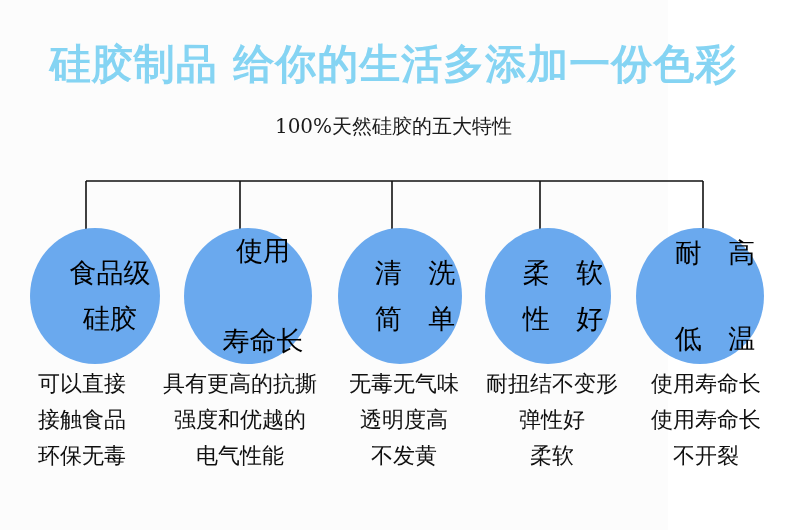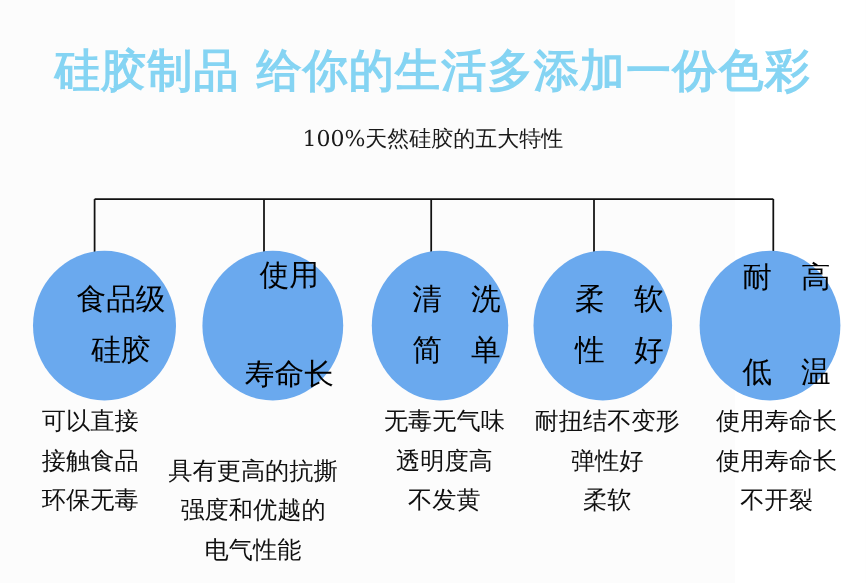--- a/index.html
+++ b/index.html
@@ -136,21 +136,21 @@
     text-align: center;
     font-family: "DejaVu Serif", "Liberation Serif", serif;
     font-size: 22px;
     line-height: 36px;
     color: #101010;
     white-space: nowrap;
   }
   .caption .ln { display: block; }
 
   .caption-0 { left: 8px;   width: 148px; }
-  .caption-1 { left: 140px; width: 180px; margin-top: 45px; }
+  .caption-1 { left: 150px; width: 180px; }
   .caption-2 { left: 330px; width: 148px; }
   .caption-3 { left: 472px; width: 160px; }
   .caption-4 { left: 630px; width: 152px; }
 </style>
 </head>
 <body>
 
 <div id="infographic" style="background: rgb(252, 252, 252);">
 
   <div class="main-title" style="color: rgb(133, 212, 243);">硅胶制品  给你的生活多添加一份色彩</div>

